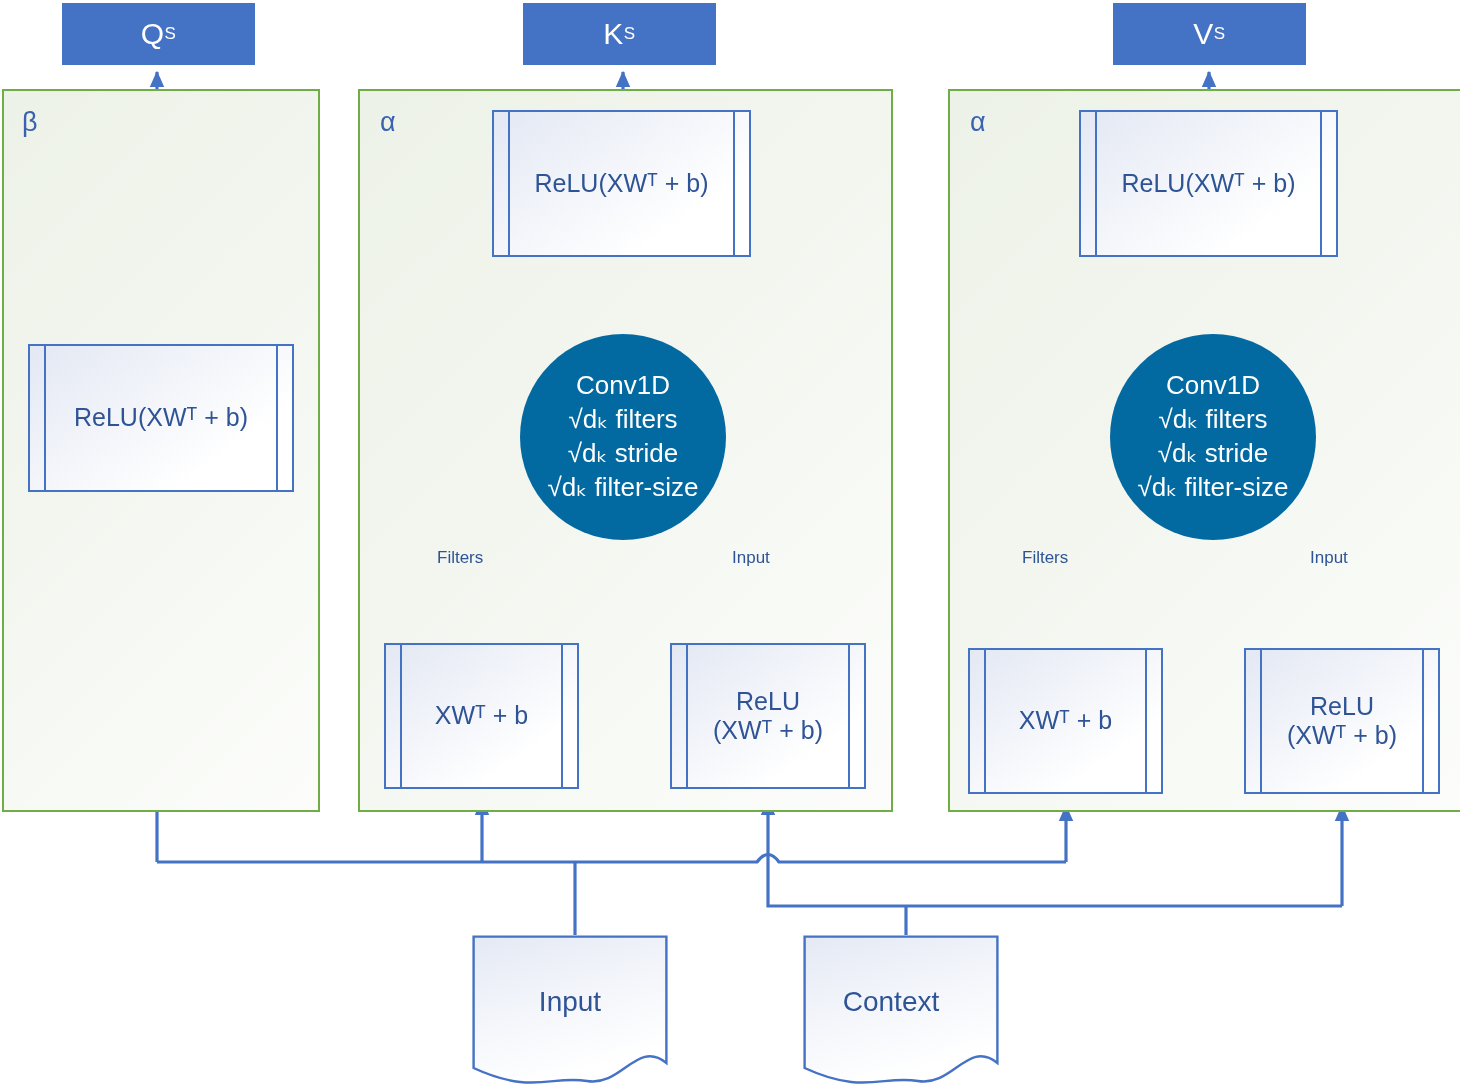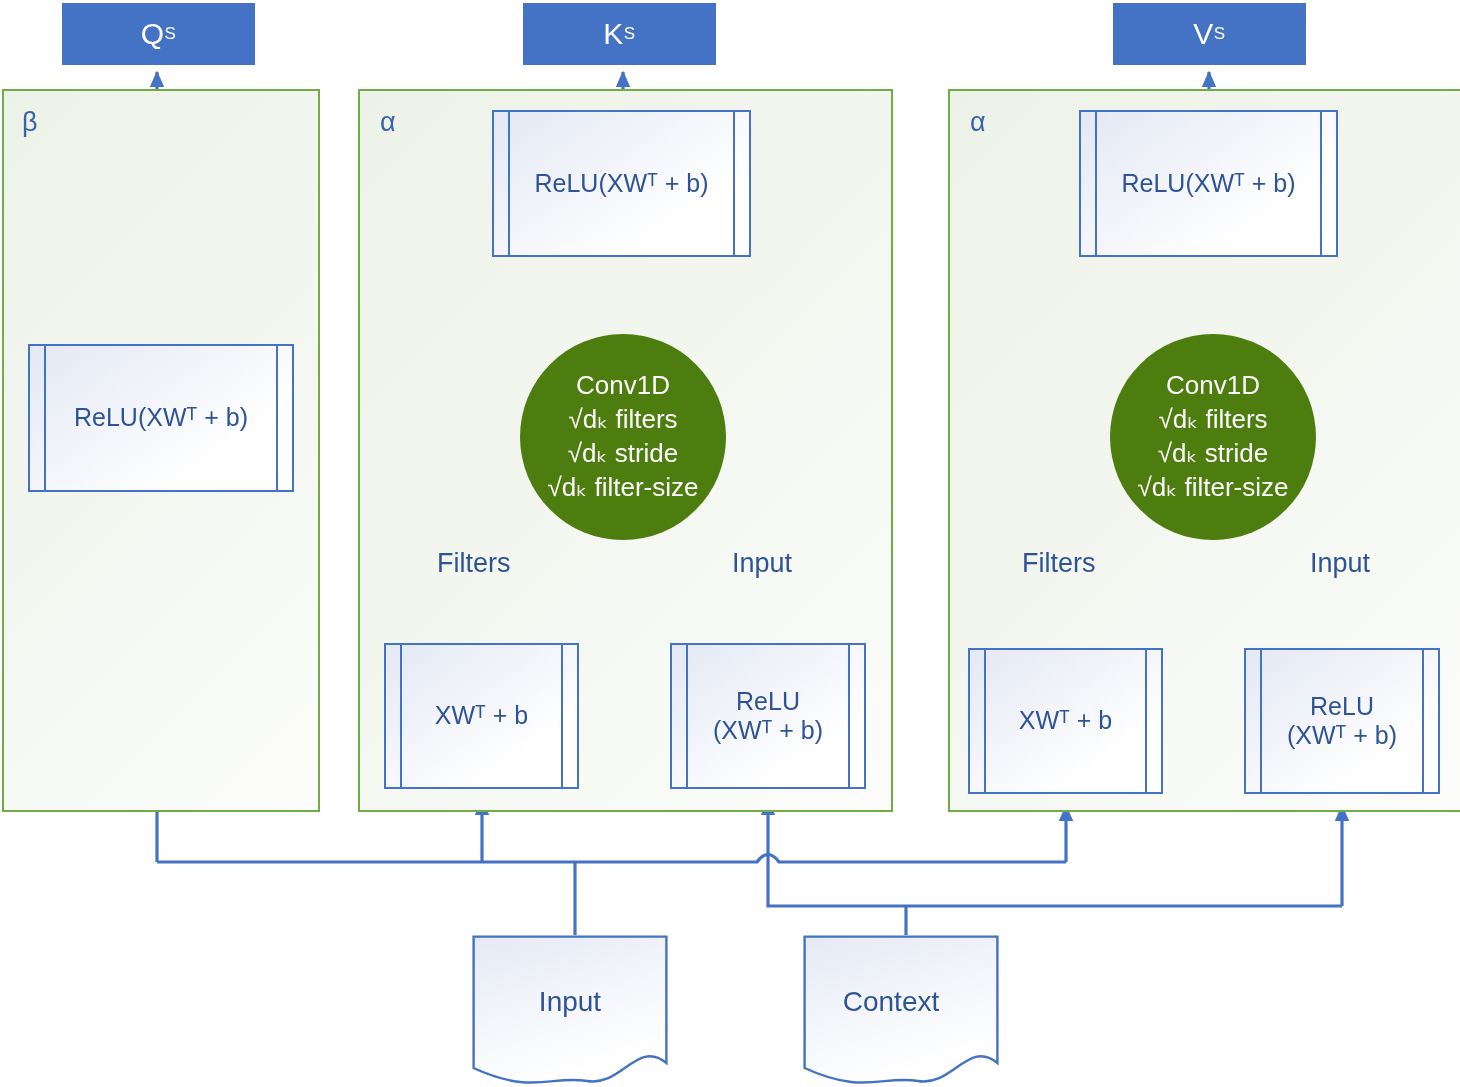--- a/index.html
+++ b/index.html
@@ -22,27 +22,27 @@
         background:linear-gradient(145deg,#e3e8f3 0%,#eef1f8 30%,#ffffff 75%);
         box-sizing:border-box;padding-left:28px;}
   .pbox .bar{position:absolute;top:0;bottom:0;width:0;border-left:2px solid #4472C4;}
   .pbox .bar.l{left:14px;}
   .pbox .bar.r{right:14px;}
   .pbox .ptxt{position:absolute;left:18px;right:18px;top:0;bottom:0;
               display:flex;align-items:center;justify-content:center;text-align:center;
               color:#2E5496;font-size:25px;line-height:1.18;white-space:pre-line;}
 
   
-  .circle{position:absolute;border-radius:50%;background:#4d7c0f;color:#fff;
+  .circle{position:absolute;border-radius:50%;background:#0369a1;color:#fff;
           display:flex;flex-direction:column;align-items:center;justify-content:center;
           font-size:26px;line-height:1.3;text-align:center;}
   .circle .ln{white-space:nowrap;}
 
   
-  .elabel{position:absolute;color:#2E5496;font-size:27px;white-space:nowrap;}
+  .elabel{position:absolute;color:#2E5496;font-size:17px;white-space:nowrap;}
 
   
   .doc{position:absolute;}
   .doc .dtxt{position:absolute;left:0;right:0;top:34%;text-align:center;
              color:#2E5496;font-size:28px;}
 
   
   #wires{position:absolute;left:0;top:0;width:1460px;height:1087px;pointer-events:none;}
 </style>
 </head>

